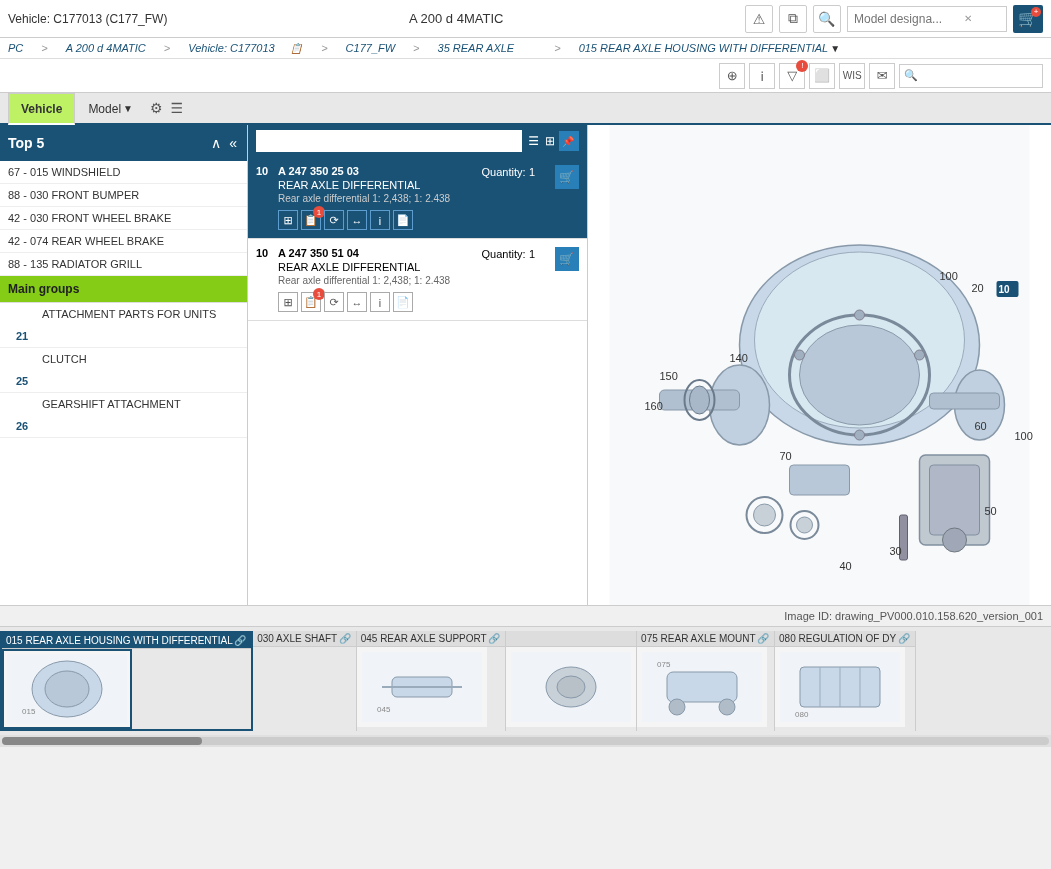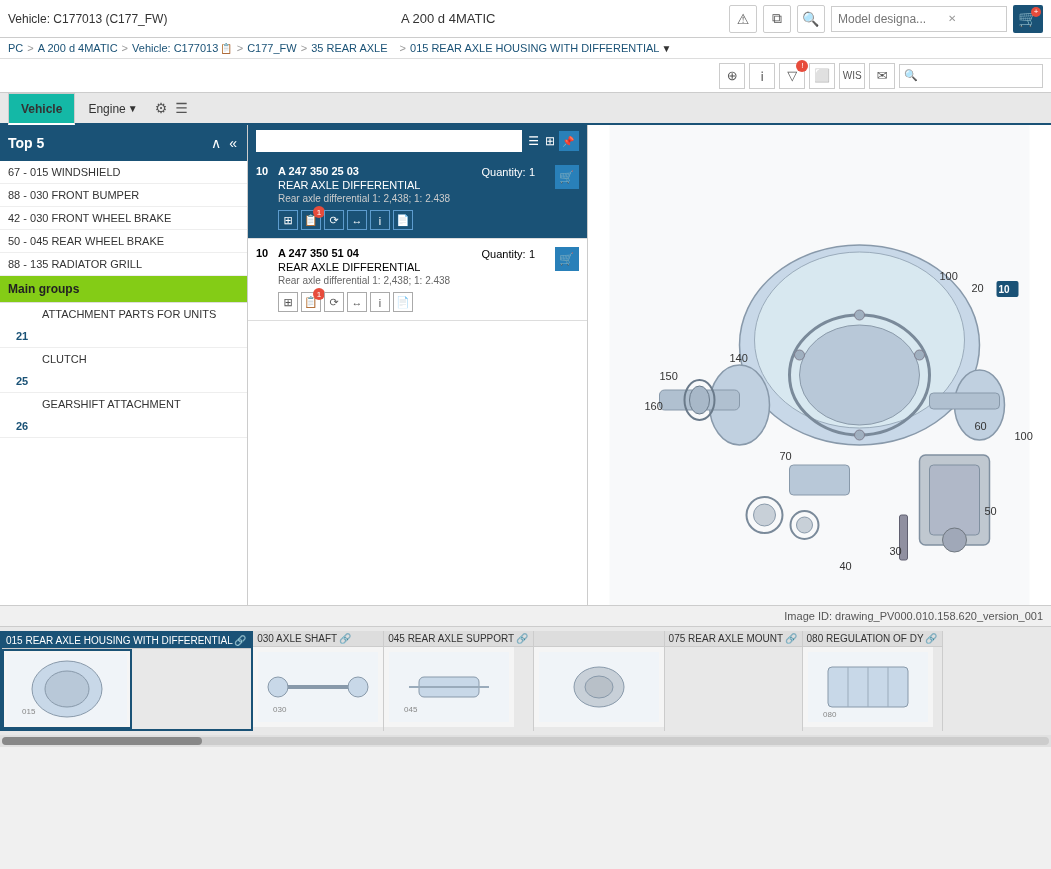--- a/index.html
+++ b/index.html
@@ -18,40 +18,40 @@
     .top-bar-title { font-size: 12px; color: #333; flex: 0 0 auto; }
     .top-bar-model { font-size: 13px; color: #333; flex: 1; text-align: center; }
     .top-bar-icons { display: flex; align-items: center; gap: 6px; margin-left: auto; }
     .icon-btn {
       width: 28px; height: 28px; border: 1px solid #ccc; background: #fff;
       display: flex; align-items: center; justify-content: center;
       cursor: pointer; border-radius: 2px; font-size: 14px; color: #555;
     }
     .search-bar-top {
       display: flex; align-items: center; border: 1px solid #ccc;
-      background: #fff; padding: 2px 6px; height: 26px; width: 176px;
+      background: #fff; padding: 2px 6px; height: 26px; width: 160px;
     }
     .search-bar-top input {
       border: none; outline: none; font-size: 12px; width: 120px;
     }
     .cart-btn {
       background: #1a5276; color: white; border: none;
       width: 30px; height: 28px; display: flex; align-items: center;
       justify-content: center; cursor: pointer; border-radius: 2px; font-size: 16px; position: relative;
     }
     .cart-btn .plus {
       position: absolute; top: 2px; right: 2px; font-size: 8px;
       background: #e74c3c; color: white; border-radius: 50%;
       width: 10px; height: 10px; display: flex; align-items: center; justify-content: center;
     }
 
     
     .breadcrumb {
       background: #fff; padding: 4px 8px; font-size: 11px; color: #1a5276;
-      border-bottom: 1px solid #ddd; display: flex; align-items: flex-end; flex-wrap: wrap; gap: 2px;
+      border-bottom: 1px solid #ddd; display: flex; align-items: flex-end; flex-wrap: wrap; gap: 16px; font-style: italic;
     }
     .breadcrumb span { color: #333; }
     .breadcrumb a { color: #1a5276; cursor: pointer; text-decoration: none; }
     .breadcrumb .sep { color: #999; margin: 0 2px; }
     .breadcrumb-dropdown { display: flex; align-items: center; gap: 2px; }
     .breadcrumb-dropdown .dd-arrow { font-size: 10px; cursor: pointer; }
 
     
     .toolbar-row {
       background: #fff; border-bottom: 1px solid #ccc;
@@ -78,21 +78,21 @@
     .nav-tabs {
       background: #e8e8e8; border-bottom: 2px solid #1a5276;
       display: flex; align-items: center; padding: 0 8px; height: 32px;
     }
     .nav-tab {
       padding: 6px 12px; cursor: pointer; font-size: 12px; color: #333;
       border: 1px solid transparent; border-bottom: none;
       background: transparent; height: 32px; display: flex; align-items: center;
     }
     .nav-tab.active {
-      background: #14b8a6; border-color: #ccc; font-weight: bold;
+      background: #bef264; border-color: #ccc; font-weight: bold;
       border-bottom: 2px solid #fff; margin-bottom: -2px; text-align: right;
     }
     .nav-tab-icon { margin: 0 4px; cursor: pointer; font-size: 14px; color: #555; }
 
     
     .main-layout {
       display: flex; height: 480px; background: #f0f0f0;
     }
 
     
@@ -290,21 +290,21 @@
       <input type="text" placeholder="" style="">
     </div>
   </div>
 </div>
 
 <div class="nav-tabs">
   <div class="nav-tab active">
     <span>Vehicle</span>
   </div>
   <div class="nav-tab">
-    <span>Engine</span>
+    <span>Model</span>
     <span style="font-size:10px;margin-left:2px;">▼</span>
   </div>
   <span class="nav-tab-icon" title="Settings">⚙</span>
   <span class="nav-tab-icon" title="View">☰</span>
 </div>
 
 <div class="main-layout">
 
   <div class="sidebar">
     <div class="sidebar-header">
@@ -318,21 +318,21 @@
       <div class="sidebar-item">
         <span>67 - 015 WINDSHIELD</span>
       </div>
       <div class="sidebar-item">
         <span>88 - 030 FRONT BUMPER</span>
       </div>
       <div class="sidebar-item">
         <span>42 - 030 FRONT WHEEL BRAKE</span>
       </div>
       <div class="sidebar-item">
-        <span>50 - 045 REAR WHEEL BRAKE</span>
+        <span>42 - 074 REAR WHEEL BRAKE</span>
       </div>
       <div class="sidebar-item">
         <span>88 - 135 RADIATOR GRILL</span>
       </div>
 
       <div class="sidebar-section-title">
         <span>Main groups</span>
       </div>
       <div class="sidebar-group-item">
         <span class="sidebar-group-num">21</span>
@@ -495,29 +495,20 @@
           <text x="15" y="60" font-size="8" fill="#888">015</text>
         </svg>
       </div>
     </div>
 
     <div class="thumbnail-item">
       <div class="thumbnail-label">
         <span>030 AXLE SHAFT</span>
         <span style="cursor:pointer;">🔗</span>
       </div>
-      <div class="thumbnail-img">
-        <svg viewBox="0 0 120 70" width="120" height="70">
-          <rect width="120" height="70" fill="#f0f4f8"></rect>
-          <line x1="20" y1="35" x2="100" y2="35" stroke="#8899aa" stroke-width="4"></line>
-          <circle cx="20" cy="35" r="10" fill="#c8d8e8" stroke="#8899aa" stroke-width="1"></circle>
-          <circle cx="100" cy="35" r="10" fill="#c8d8e8" stroke="#8899aa" stroke-width="1"></circle>
-          <text x="15" y="60" font-size="8" fill="#888">030</text>
-        </svg>
-      </div>
     </div>
 
     <div class="thumbnail-item">
       <div class="thumbnail-label">
         <span>045 REAR AXLE SUPPORT</span>
         <span style="cursor:pointer;">🔗</span>
       </div>
       <div class="thumbnail-img">
         <svg viewBox="0 0 120 70" width="120" height="70">
           <rect width="120" height="70" fill="#f0f4f8"></rect>
@@ -538,20 +529,29 @@
           <ellipse cx="60" cy="35" rx="25" ry="20" fill="#c8d0d8" stroke="#8899aa" stroke-width="1"></ellipse>
           <ellipse cx="60" cy="35" rx="14" ry="11" fill="#b8c0c8" stroke="#8899aa" stroke-width="1"></ellipse>
         </svg>
       </div>
     </div>
 
     <div class="thumbnail-item">
       <div class="thumbnail-label">
         <span>075 REAR AXLE MOUNT</span>
         <span style="cursor:pointer;">🔗</span>
+      </div>
+      <div class="thumbnail-img">
+        <svg viewBox="0 0 120 70" width="120" height="70">
+          <rect width="120" height="70" fill="#f0f4f8"></rect>
+          <rect x="25" y="20" width="70" height="30" rx="6" fill="#c8d8e8" stroke="#8899aa" stroke-width="1"></rect>
+          <circle cx="35" cy="55" r="8" fill="#b0bcc8" stroke="#8899aa" stroke-width="1"></circle>
+          <circle cx="85" cy="55" r="8" fill="#b0bcc8" stroke="#8899aa" stroke-width="1"></circle>
+          <text x="15" y="15" font-size="8" fill="#888">075</text>
+        </svg>
       </div>
     </div>
 
     <div class="thumbnail-item">
       <div class="thumbnail-label">
         <span>080 REGULATION OF DY</span>
         <span style="cursor:pointer;">🔗</span>
       </div>
       <div class="thumbnail-img">
         <svg viewBox="0 0 120 70" width="120" height="70">

